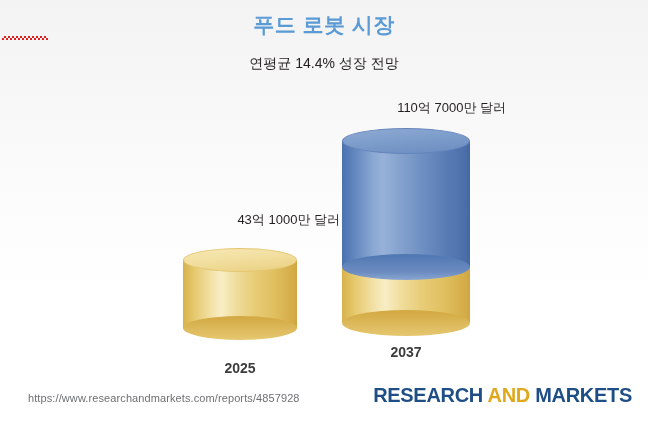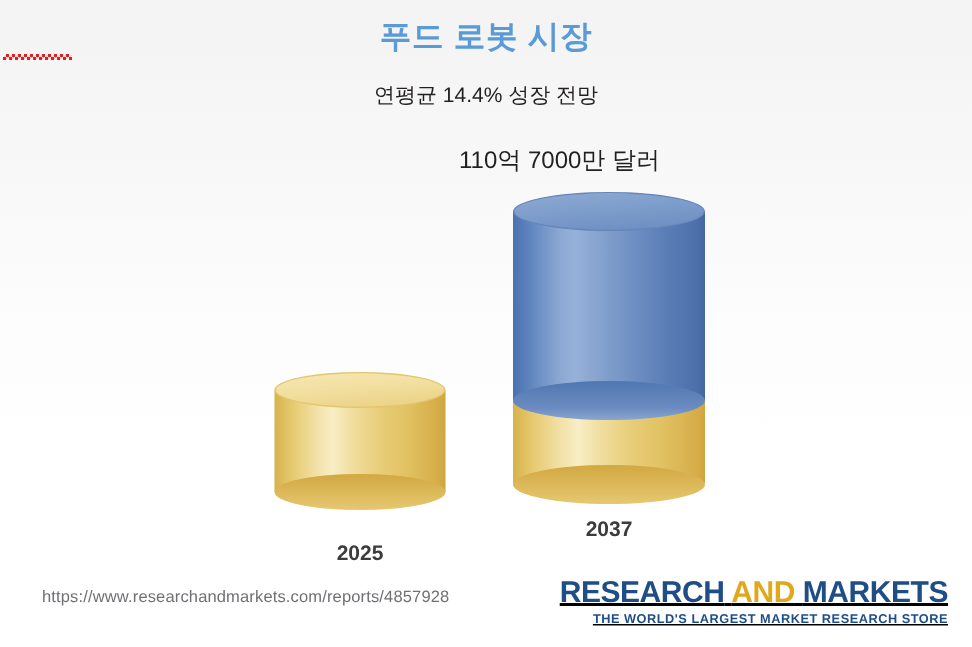--- a/index.html
+++ b/index.html
@@ -132,22 +132,22 @@
   .seam {
     position: absolute;
     left: 0;
     right: 0;
     border-radius: 50%;
     background: linear-gradient(180deg, #4f77b2 0%, #6c8cc1 70%, #8aa6d0 100%);
   }
 
   .value-label {
     position: absolute;
-    text-align: left;
-    font-size: 16px;
+    text-align: right;
+    font-size: 13px;
     color: #231f20;
     white-space: nowrap;
     line-height: 16px;
   }
   .axis-label {
     position: absolute;
     text-align: center;
     font-size: 14px;
     font-weight: 700;
     color: #3c3c3c;
@@ -169,21 +169,20 @@
     top: 16px;
     font-size: 11px;
     color: #6f7073;
     letter-spacing: 0.1px;
   }
   #brand-logo {
     position: absolute;
     right: 16px;
     top: 8px;
     text-align: right;
-    text-decoration: underline;
   }
   #brand-name {
     font-size: 20px;
     font-weight: 700;
     letter-spacing: -0.3px;
     line-height: 22px;
     white-space: nowrap;
   }
   .brand-dark { color: #1f4e87; }
   .brand-gold { color: #e0a91c; }
@@ -212,20 +211,21 @@
 
     <div class="bar-group" style="left:183px; top:248px; width:114px; height:86px;">
 
       <div class="cyl-body yellow-body" style="top:12px; height:68px;"></div>
 
       <div class="cyl-top yellow-bottom" style="top:68px; height:24px;"></div>
 
       <div class="cyl-top yellow-top" style="top:0px; height:24px;"></div>
     </div>
 
+    <div class="value-label" style="left:140px; top:212px; width:200px;">43억 1000만 달러</div>
 
     <div class="axis-label" style="left:183px; top:343px; width:114px;margin-top:16px;">2025</div>
 
     <div class="bar-group" style="left:342px; top:128px; width:128px; height:206px;">
 
       <div class="cyl-body yellow-body" style="top:134px; height:60px;"></div>
       <div class="cyl-top yellow-bottom" style="top:182px; height:26px;"></div>
 
       <div class="cyl-body blue-body" style="top:13px; height:126px;"></div>
 
@@ -238,17 +238,16 @@
 
     <div class="axis-label" style="left:342px; top:343px; width:128px;">2037</div>
 
   </div>
 
   <div id="footer">
     <div id="source-url">https://www.researchandmarkets.com/reports/4857928</div>
 
     <div id="brand-logo">
       <div id="brand-name"><span class="brand-dark">RESEARCH</span> <span class="brand-gold">AND</span> <span class="brand-dark">MARKETS</span></div>
-      <div id="brand-tagline">THE WORLD'S LARGEST MARKET RESEARCH STORE</div>
     </div>
   </div>
 
 </div>
 
 </body></html>

